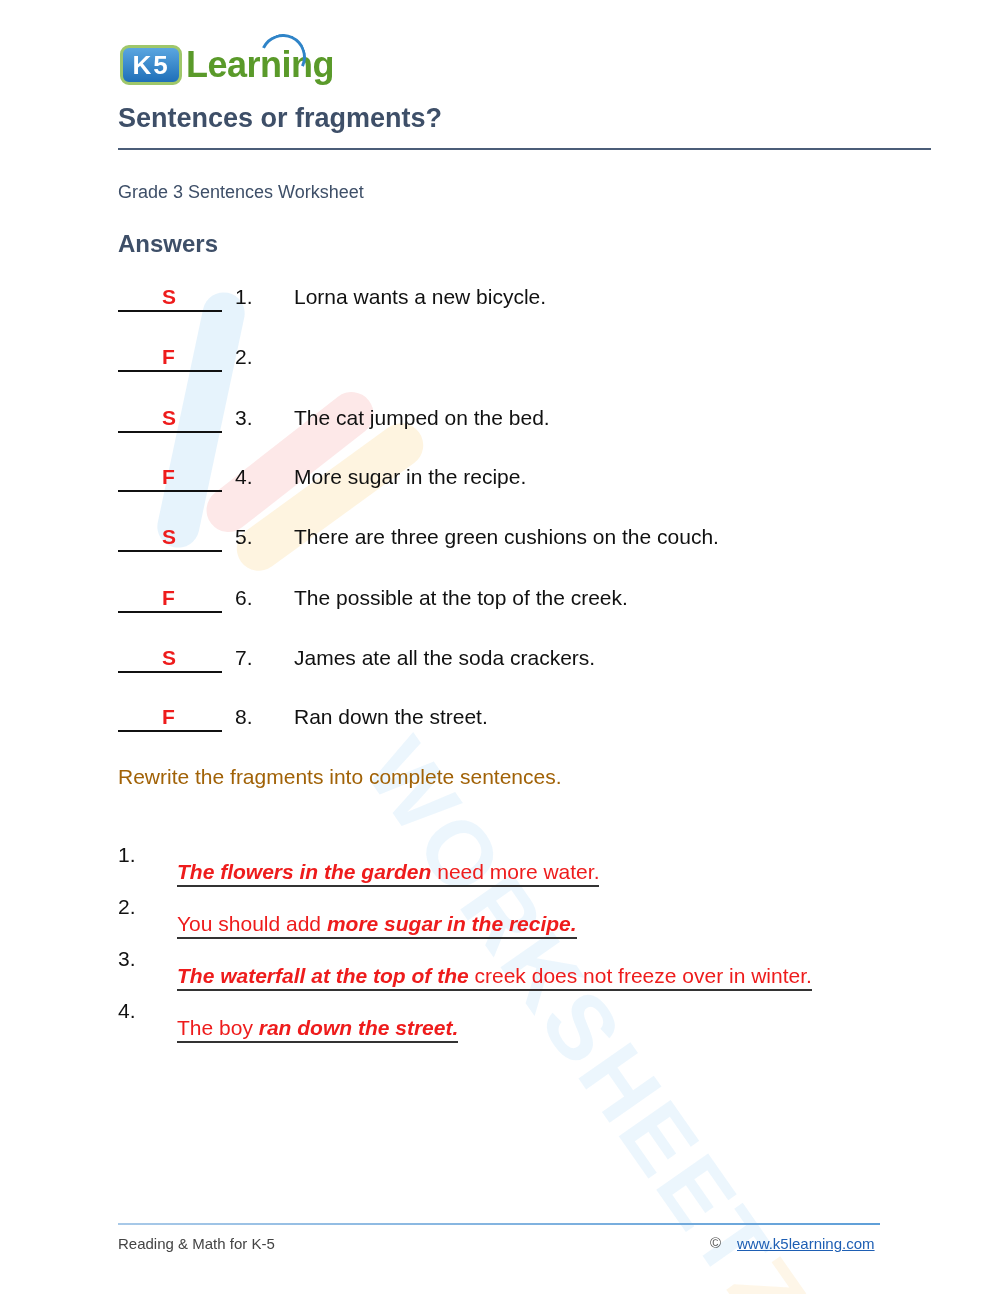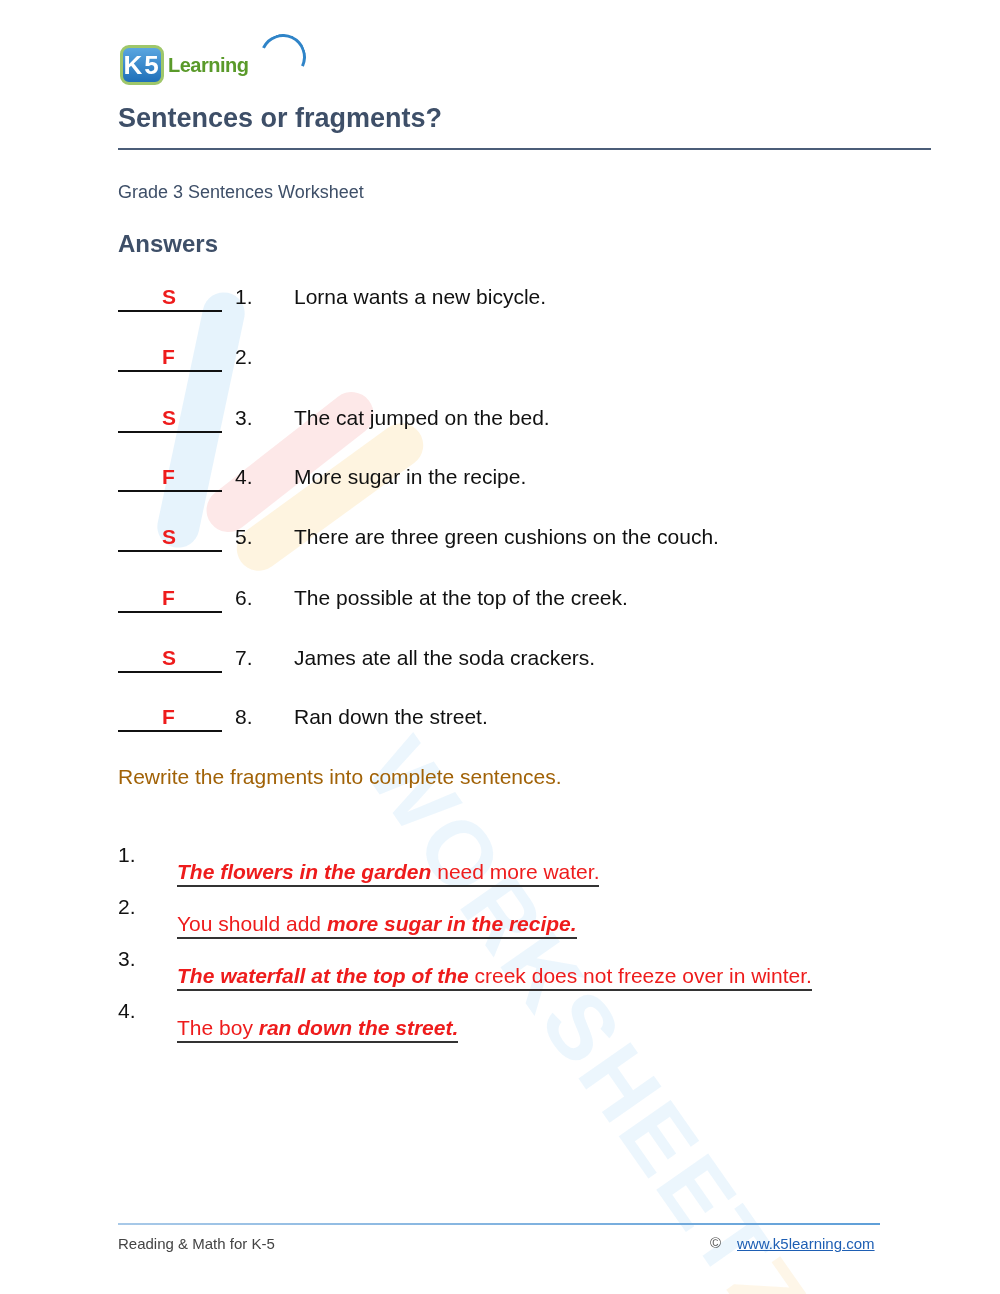--- a/index.html
+++ b/index.html
@@ -10,22 +10,22 @@
   .watermark { position: absolute; left: 180px; top: 250px; width: 700px; height: 700px; pointer-events: none; }
   .wm-text { position: absolute; left: 250px; top: 470px; transform: rotate(55deg); transform-origin: 0 0; font-size: 92px; font-weight: bold; letter-spacing: 4px; white-space: nowrap; }
   .wm-text .b { color: rgba(120,190,240,0.14); }
   .wm-text .o { color: rgba(250,190,90,0.14); }
   .wm-blob1 { position: absolute; left: 0; top: 40px; width: 42px; height: 260px; background: rgba(140,200,240,0.22); border-radius: 24px; transform: rotate(12deg); }
   .wm-blob2 { position: absolute; left: 10px; top: 190px; width: 200px; height: 44px; background: rgba(245,140,140,0.20); border-radius: 26px; transform: rotate(-38deg); }
   .wm-blob3 { position: absolute; left: 40px; top: 225px; width: 220px; height: 44px; background: rgba(250,200,100,0.20); border-radius: 26px; transform: rotate(-36deg); }
 
   
   .logo { position: absolute; left: 120px; top: 40px; height: 50px; display: flex; align-items: center; }
-  .logo-k5 { display: flex; align-items: center; justify-content: center; width: 44px; height: 40px; background: linear-gradient(#5aa6e0, #1f6fb8); border: 3px solid #9fc76a; border-radius: 9px; color: #fff; font-weight: bold; font-size: 26px; letter-spacing: 2px; box-sizing: border-box; }
-  .logo-word { font-size: 20px; font-weight: bold; color: #5a9a2a; margin-left: 4px; letter-spacing: -0.5px; }
+  .logo-k5 { display: flex; align-items: center; justify-content: center; width: 62px; height: 40px; background: linear-gradient(#5aa6e0, #1f6fb8); border: 3px solid #9fc76a; border-radius: 9px; color: #fff; font-weight: bold; font-size: 26px; letter-spacing: 2px; box-sizing: border-box; }
+  .logo-word { font-size: 36px; font-weight: bold; color: #5a9a2a; margin-left: 4px; letter-spacing: -0.5px; }
   .logo-figure { position: absolute; left: 140px; top: -6px; width: 40px; height: 40px; border: 3px solid #2f84c8; border-radius: 50%; border-bottom-color: transparent; border-left-color: transparent; transform: rotate(-20deg); }
 
   
   .title { position: absolute; left: 118px; top: 103px; font-size: 27px; font-weight: bold; color: #3e4f68; }
   .title-rule { position: absolute; left: 118px; top: 148px; width: 813px; height: 2px; background: #4b5d78; }
   .subtitle { position: absolute; left: 118px; top: 162px; font-size: 18px; color: #3e4f68; margin-top: 20px; }
   .answers-heading { position: absolute; left: 118px; top: 230px; font-size: 24px; font-weight: bold; color: #3e4f68; }
 
   
   .item { position: absolute; left: 118px; height: 30px; width: 760px; }

